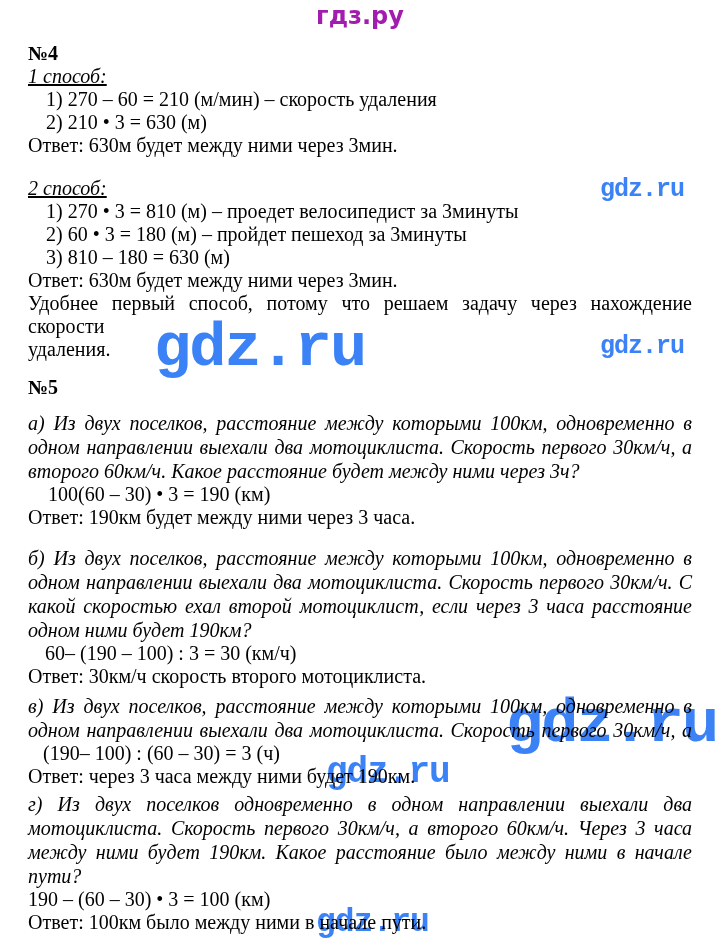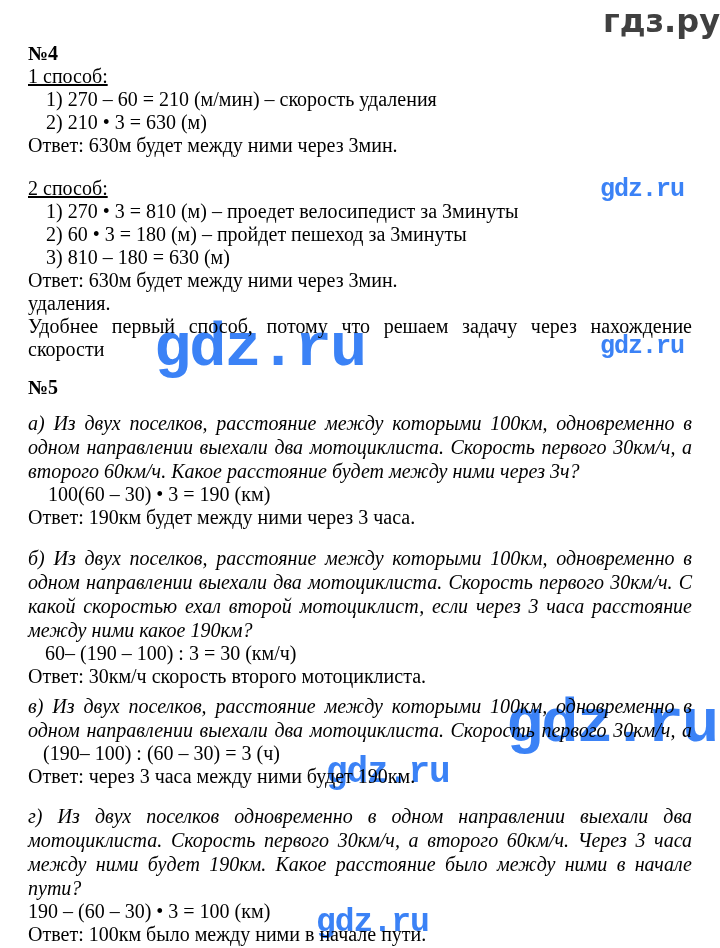--- a/index.html
+++ b/index.html
@@ -1,48 +1,48 @@
 <!DOCTYPE html>
 <html><head>
 <meta charset="utf-8">
 <style>
   html,body { margin:0; padding:0; background:#fff; }
   .page {
     position:relative; width:720px; height:948px; background:#ffffff;
     font-family:"Liberation Serif", serif; color:#000; overflow:hidden;
   }
   .site-header {
-    position:absolute; top:2px; left:0; width:100%; text-align:right;
-    font-family:"DejaVu Sans", sans-serif; font-weight:bold; font-size:32px;
-    color:#404040;
+    position:absolute; top:2px; left:0; width:100%; text-align:center;
+    font-family:"DejaVu Sans", sans-serif; font-weight:bold; font-size:24px;
+    color:#a21caf;
   }
   .wm {
     position:absolute; font-family:Liberation Mono, monospace; font-weight:bold;
     color:#3b82f6; line-height:1; letter-spacing:-1px; white-space:nowrap;
   }
   .wm-small { font-size:25px; }
   .wm-big   { font-size:62px; letter-spacing:-2px; }
   .wm-med   { font-size:36px; }
   .site-footer { font-size:33px; letter-spacing:-1px; }
   .content {
     position:absolute; top:36px; left:28px; width:664px;
     font-size:20px; line-height:23px; text-align:left;
   }
   .num    { font-weight:bold; margin-top:6px; }
-  .mtitle { text-decoration:underline; }
+  .mtitle { text-decoration:underline;font-style:italic; }
   .line   { }
   .step   { padding-left:18px; }
   .jl     { text-align:justify; text-align-last:justify; }
   .stmt   { font-style:italic; line-height:24px; }
   .mt19 { margin-top:20px; }
   .mt15 { margin-top:15px; }
   .mt9  { margin-top:17px; }
   .mt7  { margin-top:12px; }
   .mt6  { margin-top:6px; }
-  .mt4  { margin-top:16px; }
+  .mt4  { margin-top:4px; }
   .pl20 { padding-left:20px; }
   .pl17 { padding-left:17px;font-family:Liberation Serif, serif; }
   .pl15 { padding-left:15px;font-family:Liberation Serif, serif; }
 </style>
 </head>
 <body>
 
 <div class="page">
 
   <div class="wm wm-small" style="top:177px; left:600px;">gdz.ru</div>
@@ -60,35 +60,35 @@
     <div class="line mtitle">1 способ:</div>
     <div class="line step">1) 270 – 60 = 210 (м/мин) – скорость удаления</div>
     <div class="line step">2) 210 • 3 = 630 (м)</div>
     <div class="line">Ответ: 630м будет между ними через 3мин.</div>
 
     <div class="line mtitle mt19">2 способ:</div>
     <div class="line step">1) 270 • 3 = 810 (м) – проедет велосипедист за 3минуты</div>
     <div class="line step">2) 60 • 3 = 180 (м) – пройдет пешеход за 3минуты</div>
     <div class="line step">3) 810 – 180 = 630 (м)</div>
     <div class="line">Ответ: 630м будет между ними через 3мин.</div>
+    <div class="line jl">Удобнее первый способ, потому что решаем задачу через нахождение скорости</div>
     <div class="line">удаления.</div>
-    <div class="line jl">Удобнее первый способ, потому что решаем задачу через нахождение скорости</div>
 
     <div class="num mt15">№5</div>
 
     <div class="line stmt jl mt7">а) Из двух поселков, расстояние между которыми 100км,  одновременно в</div>
     <div class="line stmt jl">одном направлении выехали два мотоциклиста. Скорость первого 30км/ч, а</div>
     <div class="line stmt">второго 60км/ч. Какое расстояние будет между ними через 3ч?</div>
     <div class="line pl20">100(60 – 30) • 3 = 190 (км)</div>
     <div class="line">Ответ: 190км будет между ними через 3 часа.</div>
 
     <div class="line stmt jl mt9">б) Из двух поселков, расстояние между которыми 100км,  одновременно в</div>
     <div class="line stmt jl">одном направлении выехали два мотоциклиста. Скорость первого 30км/ч. С</div>
     <div class="line stmt jl">какой скоростью ехал второй мотоциклист, если через 3 часа расстояние</div>
-    <div class="line stmt">между ними какое 190км?</div>
+    <div class="line stmt">одном ними будет 190км?</div>
     <div class="line pl17">60– (190 – 100) : 3 = 30 (км/ч)</div>
     <div class="line">Ответ: 30км/ч скорость второго мотоциклиста.</div>
 
     <div class="line stmt jl mt6">в) Из двух поселков, расстояние между которыми 100км,  одновременно в</div>
     <div class="line stmt jl">одном направлении выехали два мотоциклиста. Скорость первого 30км/ч, а</div>
     <div class="line pl15">(190– 100) : (60 – 30) = 3 (ч)</div>
     <div class="line">Ответ: через 3 часа между ними будет 190км.</div>
 
     <div class="line stmt jl mt4">г) Из двух поселков одновременно в одном направлении выехали два</div>
     <div class="line stmt jl">мотоциклиста. Скорость первого 30км/ч, а второго 60км/ч. Через 3 часа</div>

